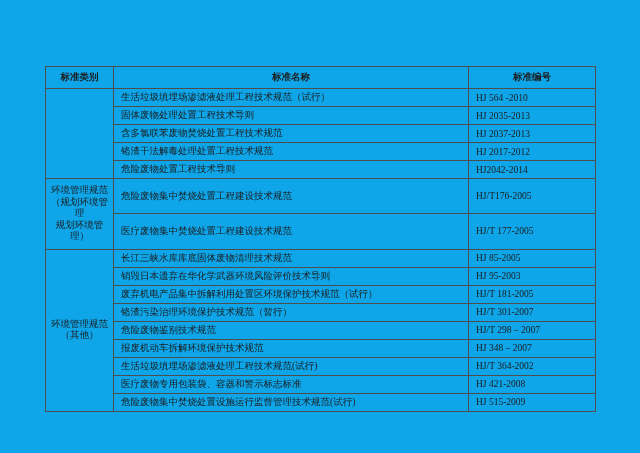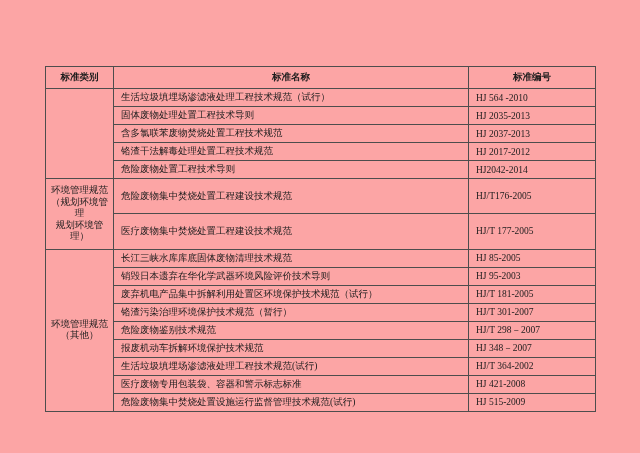--- a/index.html
+++ b/index.html
@@ -8,21 +8,21 @@
     width: 640px;
     height: 453px;
     background: #ffffff;
     overflow: hidden;
     font-family: "Liberation Serif", "DejaVu Serif", serif;
   }
   .page {
     position: relative;
     width: 640px;
     height: 453px;
-    background: #fca5a5;
+    background: #0ea5e9;
   }
   table.standards {
     position: absolute;
     left: 45px;
     top: 66px;
     width: 550px;
     border-collapse: collapse;
     table-layout: fixed;
     border: 1.5px solid #2b2b2b;
   }

